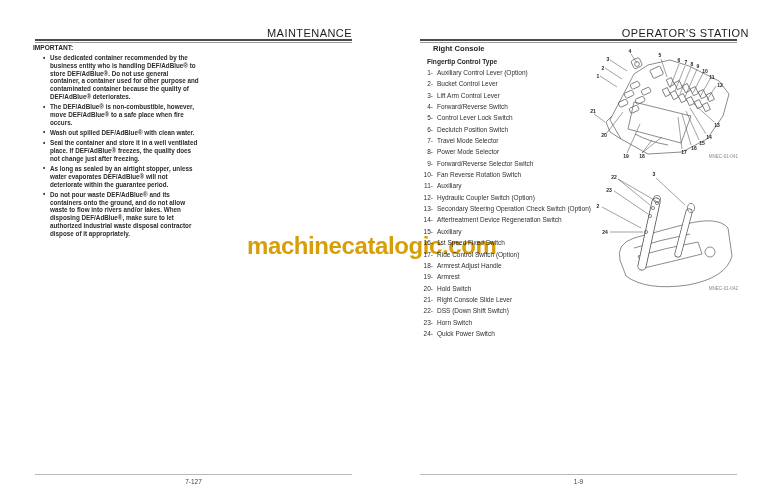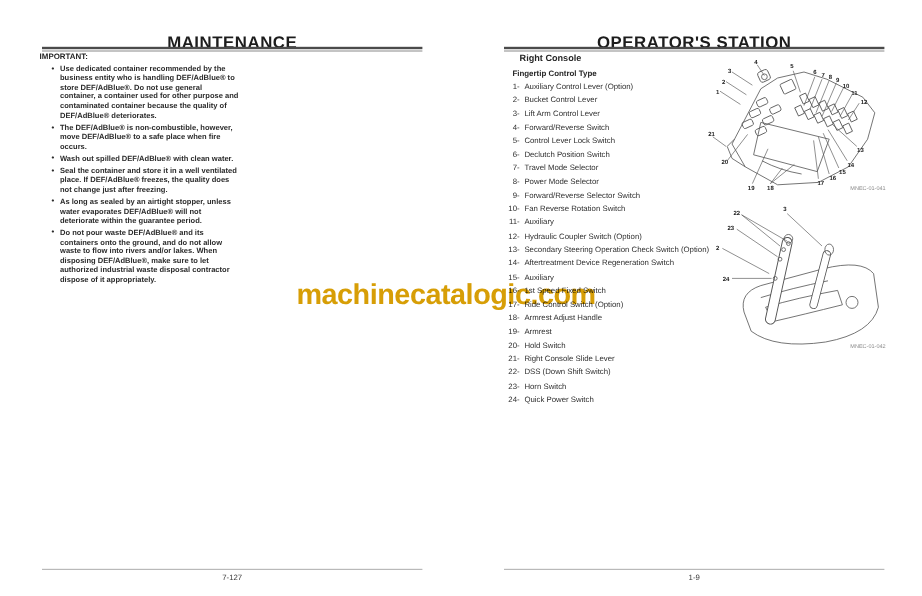--- a/index.html
+++ b/index.html
@@ -3,22 +3,22 @@
 <meta charset="utf-8">
 <style>
   html,body { margin:0; padding:0; }
   body {
     width:768px; height:497px; position:relative; overflow:hidden;
     background:#ffffff; color:#262626;
     font-family:"Liberation Sans", sans-serif;
   }
   
   .hdr {
-    position:absolute; text-align:center; font-weight:bold;
-    font-size:14px; letter-spacing:.45px; color:#1c1c1c; white-space:nowrap;
+    position:absolute; text-align:right; font-weight:normal;
+    font-size:11px; letter-spacing:.45px; color:#1c1c1c; white-space:nowrap;
   }
   .hdr-rule {
     position:absolute; height:1px;
     border-top:2.2px solid #4b4b4b; border-bottom:1px solid #9d9d9d;
   }
   
   #important-label {
     position:absolute; left:33px; top:44px;
     font-size:6.6px; font-weight:bold;
   }
@@ -82,21 +82,21 @@
 
     <li>As long as sealed by an airtight stopper, unless water evaporates DEF/AdBlue® will not deteriorate within the guarantee period.</li>
 
     <li>Do not pour waste DEF/AdBlue® and its containers onto the ground, and do not allow waste to flow into rivers and/or lakes. When disposing DEF/AdBlue®, make sure to let authorized industrial waste disposal contractor dispose of it appropriately.</li>
 
 </ul>
 
 <div class="ftr-rule" style="left:35px; width:317px;"></div>
 <div class="page-num" style="left:35px; width:317px;">7-127</div>
 
-<div class="hdr" style="left:420px; top:27px; width:317px;">OPERATOR'S STATION</div>
+<div class="hdr" style="left:432px; top:27px; width:317px;">OPERATOR'S STATION</div>
 <div class="hdr-rule" style="left:420px; top:39px; width:317px;"></div>
 
 <div id="section-title">Right Console</div>
 <div id="subsection-title">Fingertip Control Type</div>
 
 <div id="control-list">
 
     <div class="ctl-row">
       <span class="ctl-num">1-</span><span class="ctl-lbl">Auxiliary Control Lever (Option)</span>
     </div>

